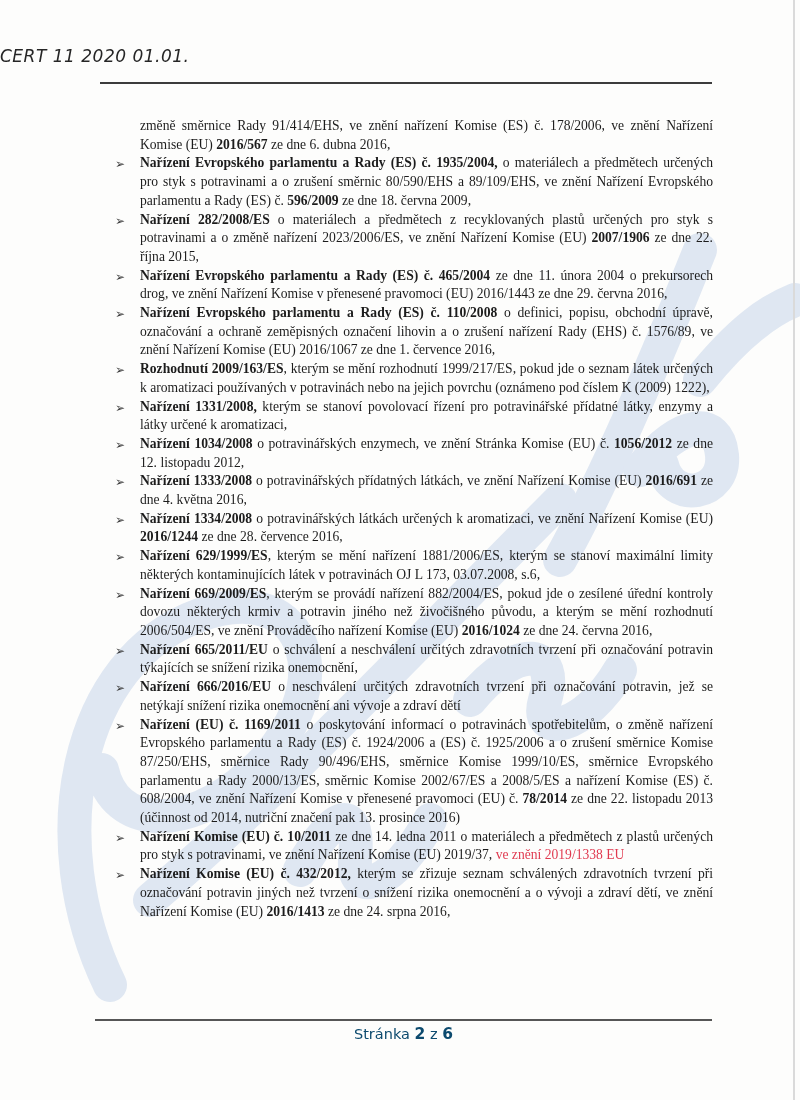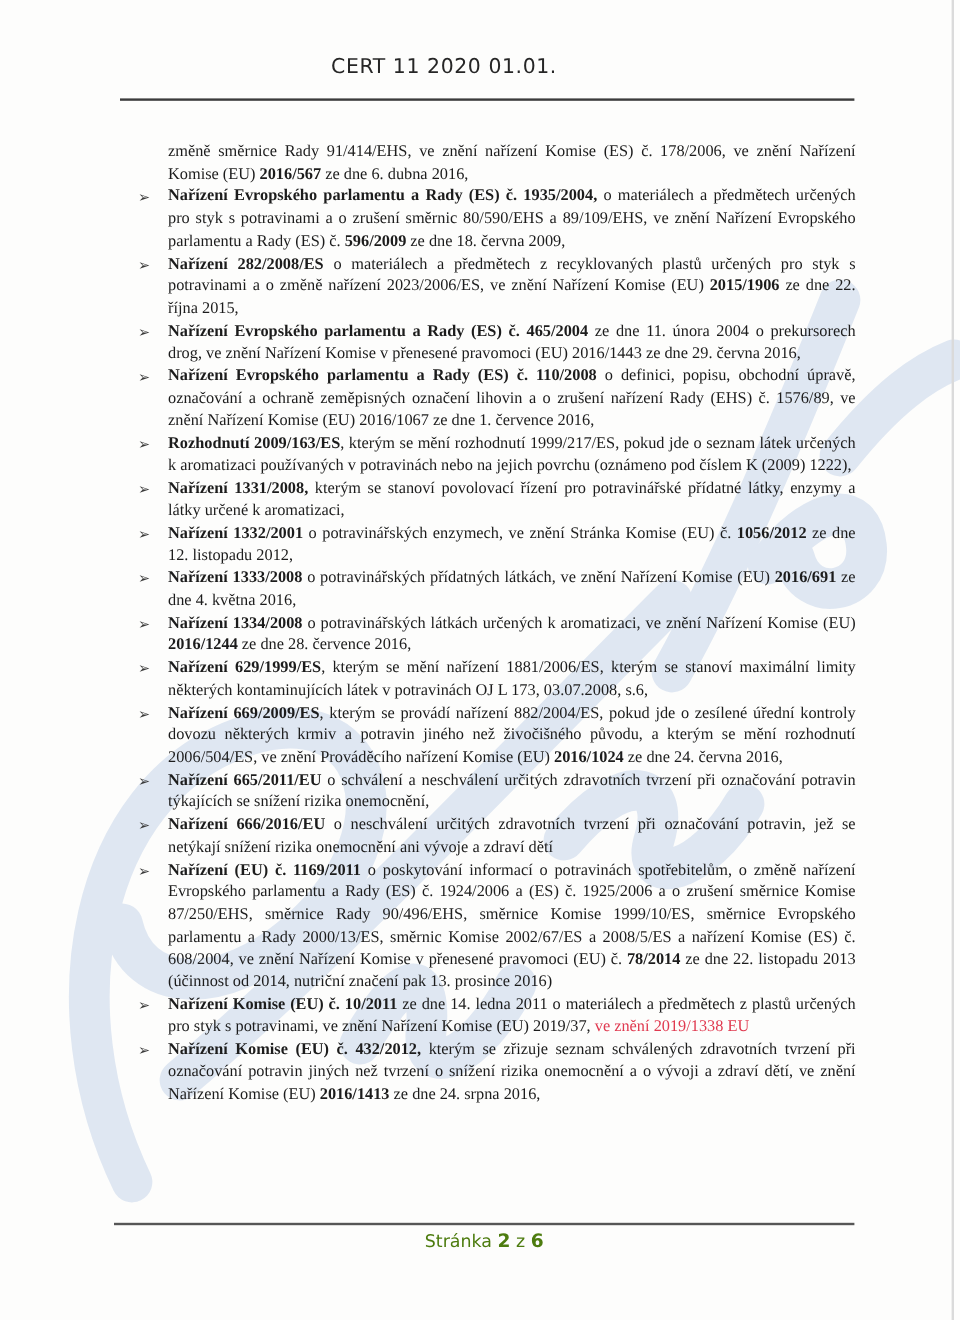--- a/index.html
+++ b/index.html
@@ -6,43 +6,43 @@
   body{
     width:800px;height:1100px;position:relative;overflow:hidden;
     background:#fdfdfc;
     font-family:"Liberation Serif", serif;
   }
   .scan-edge{position:absolute;right:5px;top:0;width:2px;height:100%;background:#dadada;}
   
   .watermark{position:absolute;inset:0;z-index:0;pointer-events:none;}
   
   .header{
-    position:absolute;top:46px;left:0;width:740px;text-align:center;z-index:2;
-    font-family:"DejaVu Sans", sans-serif;font-size:17px;
+    position:absolute;top:46px;left:0;width:740px;text-align:left;z-index:2;
+    font-family:"DejaVu Sans", sans-serif;font-style:italic;font-size:17px;
     letter-spacing:.5px;color:#262626;
   }
   .rule-top{position:absolute;top:82px;left:100px;width:612px;height:2px;background:#3c3c3c;z-index:2;}
   
   .doc-body{
     position:absolute;top:93px;left:100px;width:613px;z-index:1;
     font-size:13.6px;line-height:18.7px;color:#1c1c1c;text-align:justify;margin-top:24px;
   }
   .item{position:relative;padding-left:40px;}
   .bullet{
     position:absolute;left:15px;top:1px;
     font-family:"DejaVu Sans", sans-serif;font-size:12px;color:#3d3d3d;
   }
   .seg-b{font-weight:bold;}
   .seg-n{font-weight:normal;}
   .seg-r{font-weight:normal;color:#e03a50;}
   
   .rule-bottom{position:absolute;top:1019px;left:95px;width:617px;height:2px;background:#565656;z-index:2;}
   .footer{
     position:absolute;top:1025px;left:95px;width:617px;text-align:center;z-index:2;
-    font-family:"DejaVu Sans", sans-serif;font-size:14.5px;color:#4d7c0f;
+    font-family:"DejaVu Sans", sans-serif;font-size:14.5px;color:#0c4a6e;
   }
   .footer b{font-size:15.5px;}
 </style>
 </head>
 <body>
 
 <svg class="watermark" viewBox="0 0 800 1100" xmlns="http://www.w3.org/2000/svg">
   <g fill="none" stroke="#c8d6ea" stroke-width="34" stroke-linecap="round" opacity="0.55">
     <path d="M110 985 C 40 840, 75 660, 200 615 C 310 575, 345 690, 250 775 C 185 833, 115 828, 102 770"></path>
     <path d="M150 900 C 280 790, 420 640, 560 500"></path>
@@ -55,26 +55,26 @@
 </svg>
 
 <div class="scan-edge"></div>
 
 <div class="header">CERT 11 2020 01.01.</div>
 <div class="rule-top"></div>
 
 <div class="doc-body">
     <div class="item"><span class="seg-n">změně směrnice Rady 91/414/EHS, ve znění nařízení Komise (ES) č. 178/2006, ve znění Nařízení Komise (EU) </span><span class="seg-b">2016/567</span><span class="seg-n"> ze dne 6. dubna 2016,</span></div>
     <div class="item"><span class="bullet">➢</span><span class="seg-b">Nařízení Evropského parlamentu a Rady (ES) č. 1935/2004,</span><span class="seg-n"> o materiálech a předmětech určených pro styk s potravinami a o zrušení směrnic 80/590/EHS a 89/109/EHS, ve znění Nařízení Evropského parlamentu a Rady (ES) č. </span><span class="seg-b">596/2009</span><span class="seg-n"> ze dne 18. června 2009,</span></div>
-    <div class="item"><span class="bullet">➢</span><span class="seg-b">Nařízení 282/2008/ES</span><span class="seg-n"> o materiálech a předmětech z recyklovaných plastů určených pro styk s potravinami a o změně nařízení 2023/2006/ES, ve znění Nařízení Komise (EU) </span><span class="seg-b">2015/1906</span><span class="seg-n"> ze dne 22. října 2015,</span></div>
+    <div class="item"><span class="bullet">➢</span><span class="seg-b">Nařízení 282/2008/ES</span><span class="seg-n"> o materiálech a předmětech z recyklovaných plastů určených pro styk s potravinami a o změně nařízení 2023/2006/ES, ve znění Nařízení Komise (EU) </span><span class="seg-b">2007/1906</span><span class="seg-n"> ze dne 22. října 2015,</span></div>
     <div class="item"><span class="bullet">➢</span><span class="seg-b">Nařízení Evropského parlamentu a Rady (ES) č. 465/2004</span><span class="seg-n"> ze dne 11. února 2004 o prekursorech drog, ve znění Nařízení Komise v přenesené pravomoci (EU) 2016/1443 ze dne 29. června 2016,</span></div>
     <div class="item"><span class="bullet">➢</span><span class="seg-b">Nařízení Evropského parlamentu a Rady (ES) č. 110/2008</span><span class="seg-n"> o definici, popisu, obchodní úpravě, označování a ochraně zeměpisných označení lihovin a o zrušení nařízení Rady (EHS) č. 1576/89, ve znění Nařízení Komise (EU) 2016/1067 ze dne 1. července 2016,</span></div>
     <div class="item"><span class="bullet">➢</span><span class="seg-b">Rozhodnutí 2009/163/ES</span><span class="seg-n">, kterým se mění rozhodnutí 1999/217/ES, pokud jde o seznam látek určených k aromatizaci používaných v potravinách nebo na jejich povrchu (oznámeno pod číslem K (2009) 1222),</span></div>
     <div class="item"><span class="bullet">➢</span><span class="seg-b">Nařízení 1331/2008,</span><span class="seg-n"> kterým se stanoví povolovací řízení pro potravinářské přídatné látky, enzymy a látky určené k aromatizaci,</span></div>
-    <div class="item"><span class="bullet">➢</span><span class="seg-b">Nařízení 1332/2001</span><span class="seg-n"> o potravinářských enzymech, ve znění Stránka Komise (EU) č. </span><span class="seg-b">1056/2012</span><span class="seg-n"> ze dne 12. listopadu 2012,</span></div>
+    <div class="item"><span class="bullet">➢</span><span class="seg-b">Nařízení 1034/2008</span><span class="seg-n"> o potravinářských enzymech, ve znění Stránka Komise (EU) č. </span><span class="seg-b">1056/2012</span><span class="seg-n"> ze dne 12. listopadu 2012,</span></div>
     <div class="item"><span class="bullet">➢</span><span class="seg-b">Nařízení 1333/2008</span><span class="seg-n"> o potravinářských přídatných látkách, ve znění Nařízení Komise (EU) </span><span class="seg-b">2016/691</span><span class="seg-n"> ze dne 4. května 2016,</span></div>
     <div class="item"><span class="bullet">➢</span><span class="seg-b">Nařízení 1334/2008</span><span class="seg-n"> o potravinářských látkách určených k aromatizaci, ve znění Nařízení Komise (EU) </span><span class="seg-b">2016/1244</span><span class="seg-n"> ze dne 28. července 2016,</span></div>
     <div class="item"><span class="bullet">➢</span><span class="seg-b">Nařízení 629/1999/ES</span><span class="seg-n">, kterým se mění nařízení 1881/2006/ES, kterým se stanoví maximální limity některých kontaminujících látek v potravinách OJ L 173, 03.07.2008, s.6,</span></div>
     <div class="item"><span class="bullet">➢</span><span class="seg-b">Nařízení 669/2009/ES</span><span class="seg-n">, kterým se provádí nařízení 882/2004/ES, pokud jde o zesílené úřední kontroly dovozu některých krmiv a potravin jiného než živočišného původu, a kterým se mění rozhodnutí 2006/504/ES, ve znění Prováděcího nařízení Komise (EU) </span><span class="seg-b">2016/1024</span><span class="seg-n"> ze dne 24. června 2016,</span></div>
     <div class="item"><span class="bullet">➢</span><span class="seg-b">Nařízení 665/2011/EU</span><span class="seg-n"> o schválení a neschválení určitých zdravotních tvrzení při označování potravin týkajících se snížení rizika onemocnění,</span></div>
     <div class="item"><span class="bullet">➢</span><span class="seg-b">Nařízení 666/2016/EU</span><span class="seg-n"> o neschválení určitých zdravotních tvrzení při označování potravin, jež se netýkají snížení rizika onemocnění ani vývoje a zdraví dětí</span></div>
     <div class="item"><span class="bullet">➢</span><span class="seg-b">Nařízení (EU) č. 1169/2011</span><span class="seg-n"> o poskytování informací o potravinách spotřebitelům, o změně nařízení Evropského parlamentu a Rady (ES) č. 1924/2006 a (ES) č. 1925/2006 a o zrušení směrnice Komise 87/250/EHS, směrnice Rady 90/496/EHS, směrnice Komise 1999/10/ES, směrnice Evropského parlamentu a Rady 2000/13/ES, směrnic Komise 2002/67/ES a 2008/5/ES a nařízení Komise (ES) č. 608/2004, ve znění Nařízení Komise v přenesené pravomoci (EU) č. </span><span class="seg-b">78/2014</span><span class="seg-n"> ze dne 22. listopadu 2013 (účinnost od 2014, nutriční značení pak 13. prosince 2016)</span></div>
     <div class="item"><span class="bullet">➢</span><span class="seg-b">Nařízení Komise (EU) č. 10/2011</span><span class="seg-n"> ze dne 14. ledna 2011 o materiálech a předmětech z plastů určených pro styk s potravinami, ve znění Nařízení Komise (EU) 2019/37, </span><span class="seg-r">ve znění 2019/1338 EU</span></div>
     <div class="item"><span class="bullet">➢</span><span class="seg-b">Nařízení Komise (EU) č. 432/2012,</span><span class="seg-n"> kterým se zřizuje seznam schválených zdravotních tvrzení při označování potravin jiných než tvrzení o snížení rizika onemocnění a o vývoji a zdraví dětí, ve znění Nařízení Komise (EU) </span><span class="seg-b">2016/1413</span><span class="seg-n"> ze dne 24. srpna 2016,</span></div>
   </div>

